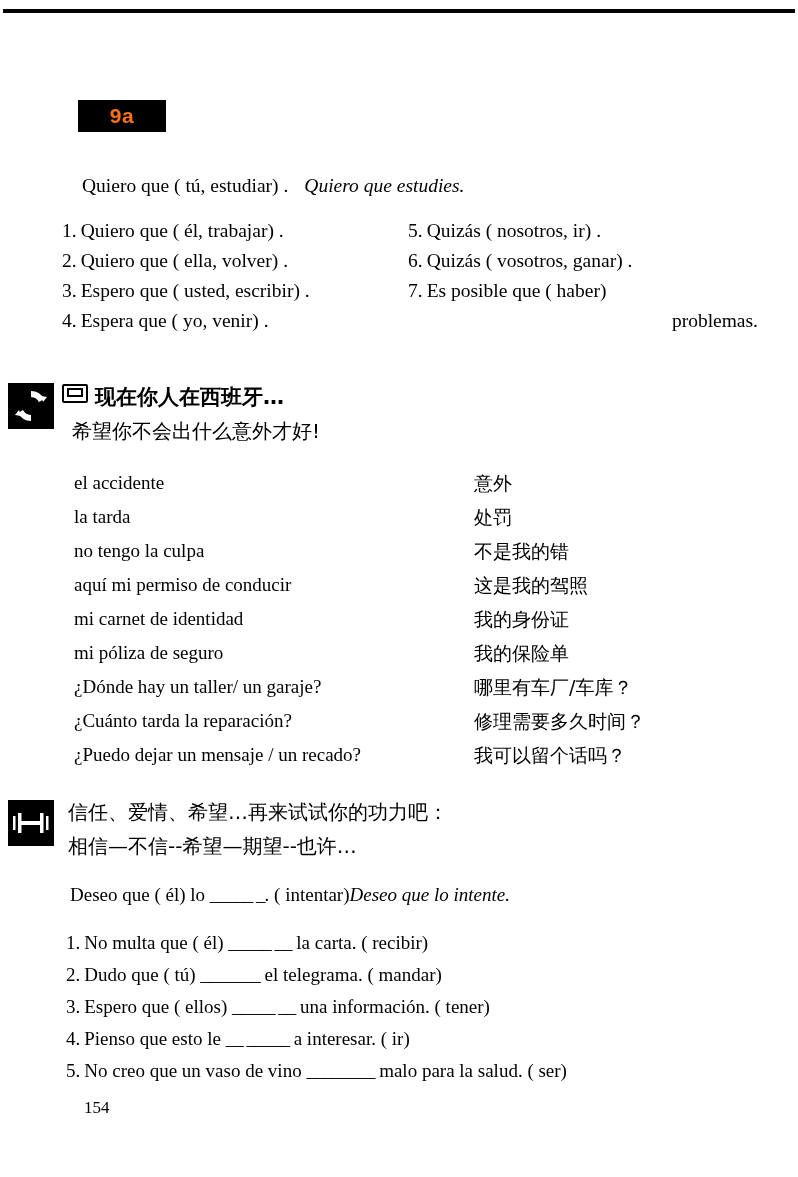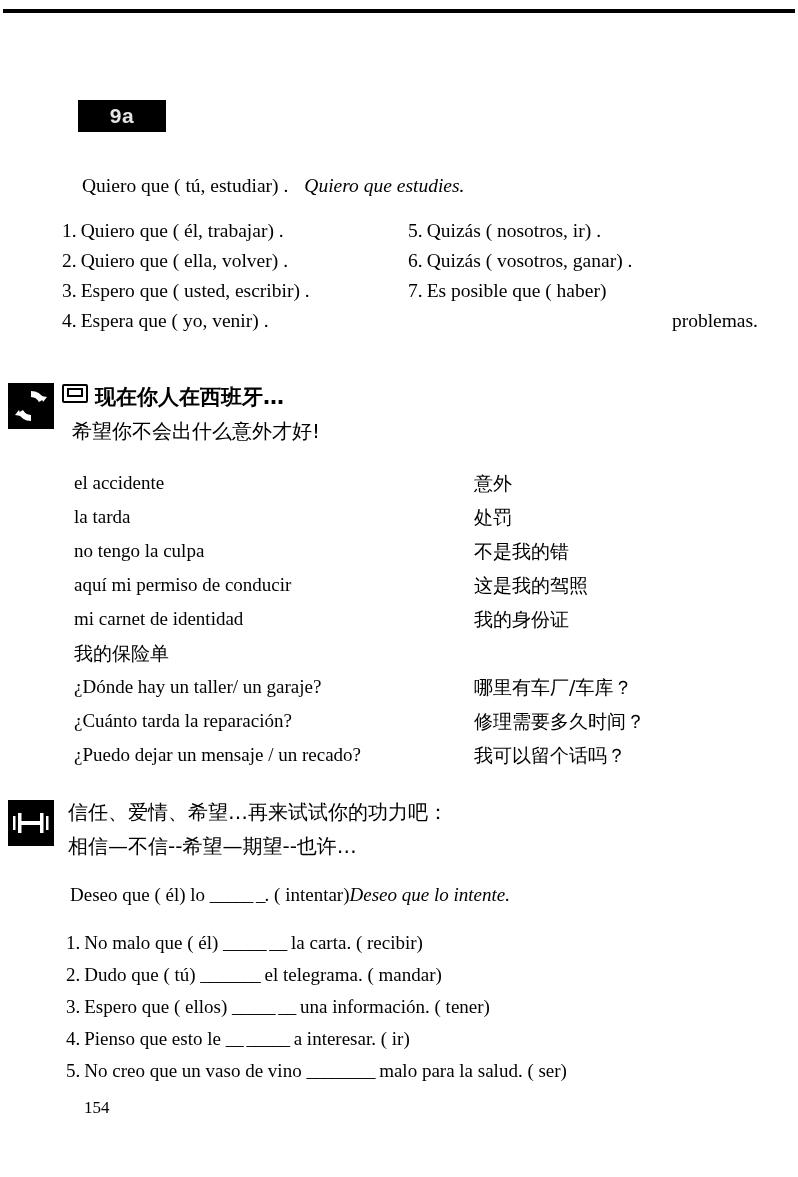--- a/index.html
+++ b/index.html
@@ -36,21 +36,21 @@
   }
 
   
   .tag-9a {
     position: absolute;
     left: 78px;
     top: 100px;
     width: 88px;
     height: 32px;
     background: #000;
-    color: #e5e5e5;
+    color: #f97316;
     font-family: "Liberation Sans", sans-serif;
     font-weight: bold;
     font-size: 21px;
     line-height: 32px;
     text-align: center;
     letter-spacing: 0.5px;
   }
 
   .ex-model {
     position: absolute;
@@ -272,20 +272,21 @@
     </div>
     <div class="vocab-row">
       <div class="vocab-es">aquí mi permiso de conducir</div>
       <div class="vocab-zh">这是我的驾照</div>
     </div>
     <div class="vocab-row">
       <div class="vocab-es">mi carnet de identidad</div>
       <div class="vocab-zh">我的身份证</div>
     </div>
     <div class="vocab-row">
+      <div class="vocab-es">mi póliza de seguro</div>
       <div class="vocab-zh">我的保险单</div>
     </div>
     <div class="vocab-row">
       <div class="vocab-es">¿Dónde hay un taller/ un garaje?</div>
       <div class="vocab-zh">哪里有车厂/车库？</div>
     </div>
     <div class="vocab-row">
       <div class="vocab-es">¿Cuánto tarda la reparación?</div>
       <div class="vocab-zh">修理需要多久时间？</div>
     </div>
@@ -307,21 +308,21 @@
 
   <div class="sec3-head">信任、爱情、希望…再来试试你的功力吧：</div>
   <div class="sec3-head2">相信—不信--希望—期望--也许…</div>
 
   <div class="ex3-model">
     <span>Deseo que ( él)  lo </span><span class="blank">_____ _</span><span>. ( intentar)</span><span class="answer">Deseo que lo intente.</span>
   </div>
 
   <div class="ex3-list">
     <div class="numline">
-      <span class="num">1.</span><span>No malo que ( él) </span><span class="blank">_____ __</span><span> la carta.  ( recibir)</span>
+      <span class="num">1.</span><span>No multa que ( él) </span><span class="blank">_____ __</span><span> la carta.  ( recibir)</span>
     </div>
     <div class="numline">
       <span class="num">2.</span><span>Dudo que ( tú) </span><span class="blank">_______</span><span> el telegrama.  ( mandar)</span>
     </div>
     <div class="numline">
       <span class="num">3.</span><span>Espero que ( ellos) </span><span class="blank">_____ __</span><span> una información.  ( tener)</span>
     </div>
     <div class="numline">
       <span class="num">4.</span><span>Pienso que esto le </span><span class="blank">__ _____</span><span> a interesar.  ( ir)</span>
     </div>

